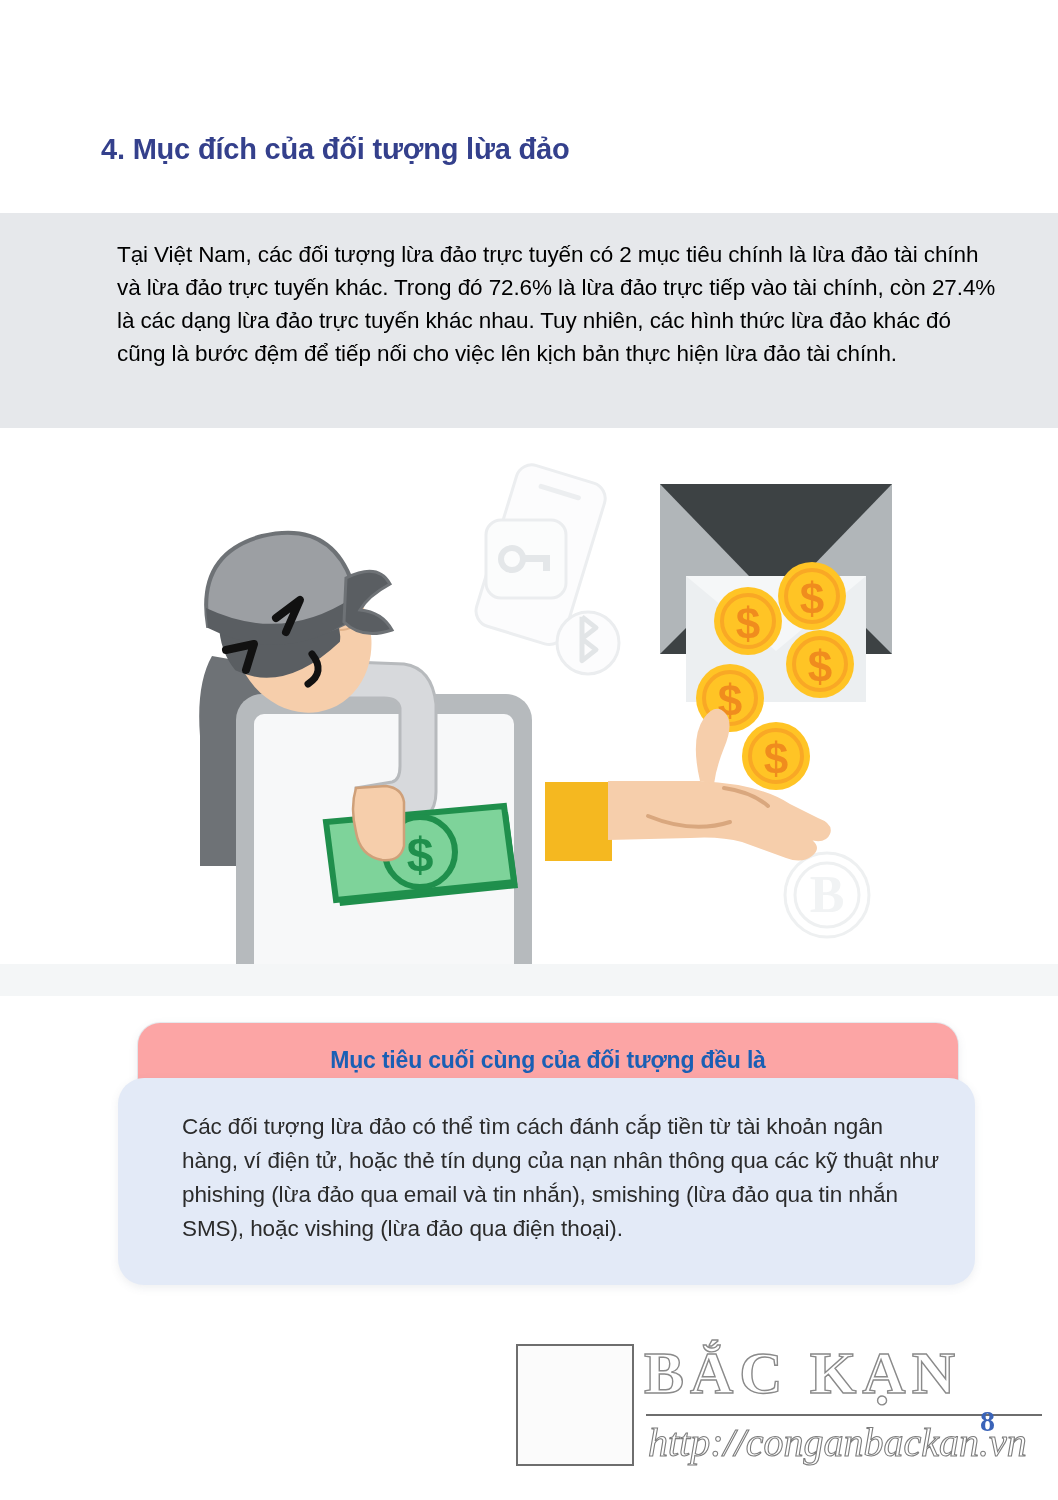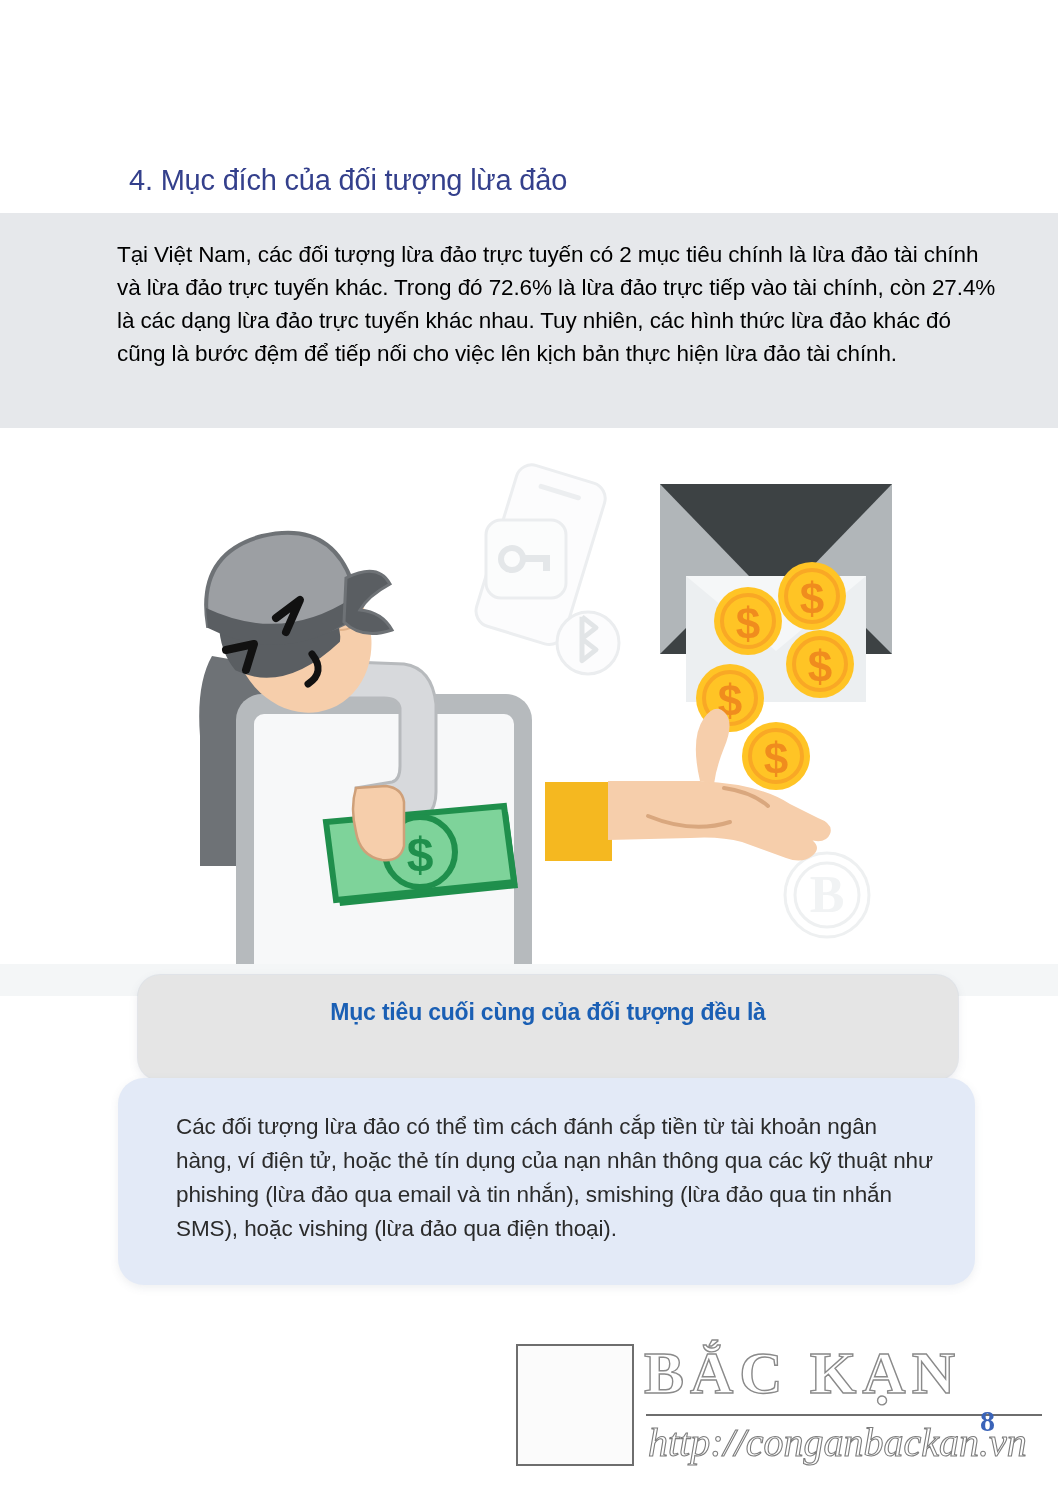--- a/index.html
+++ b/index.html
@@ -6,26 +6,25 @@
   body{
     width:1058px;height:1500px;
     background:#ffffff;
     font-family:"Liberation Sans","DejaVu Sans",sans-serif;
     position:relative;overflow:hidden;
     -webkit-font-smoothing:antialiased;
   }
 
   
   .page-title{
-    position:absolute;left:129px;top:133px;
-    font-size:29px;font-weight:normal;
+    position:absolute;left:101px;top:133px;
+    font-size:29px;font-weight:bold;
     letter-spacing:-0.2px;
     color:#34408c;
     white-space:nowrap;
-    margin-top:31px;
   }
 
   
   .intro-band{
     position:absolute;left:0;top:213px;width:1058px;height:215px;
     background:#e6e8eb;
   }
   .intro-text{
     position:absolute;left:117px;top:238px;width:880px;
     font-size:22.5px;line-height:33px;color:#000000;
@@ -34,41 +33,41 @@
 
   
   .illus{
     position:absolute;left:0px;top:436px;width:1058px;height:560px;
     background:#ffffff;
   }
   .illus svg{display:block;}
 
   
   .callout-white{
-    position:absolute;left:138px;top:975px;width:820px;height:105px;
-    background:#e5e5e5;border-radius:22px;
+    position:absolute;left:138px;top:1023px;width:820px;height:105px;
+    background:#fca5a5;border-radius:22px;
     box-shadow:0 3px 10px rgba(90,100,120,.13), 0 0 0 1px rgba(200,206,216,.35);
     z-index:3;
   }
   .callout-white-text{
     position:absolute;left:0;top:20px;width:820px;
     text-align:center;
     font-size:23px;font-weight:bold;line-height:35px;
     color:#1a5fb4;letter-spacing:-0.2px;
   }
 
   
   .callout-blue{
     position:absolute;left:118px;top:1078px;width:857px;height:207px;
     background:#e3eaf7;border-radius:26px;
     box-shadow:0 3px 9px rgba(90,100,120,.10);
     z-index:4;
   }
   .callout-blue-text{
-    position:absolute;left:58px;top:32px;width:760px;
+    position:absolute;left:64px;top:32px;width:760px;
     font-size:22.5px;line-height:34px;color:#2b2b2b;
     letter-spacing:-0.1px;
   }
 
   
   .watermark{
     position:absolute;left:516px;top:1334px;width:520px;height:140px;
     z-index:2;
     padding-left:16px;
   }

